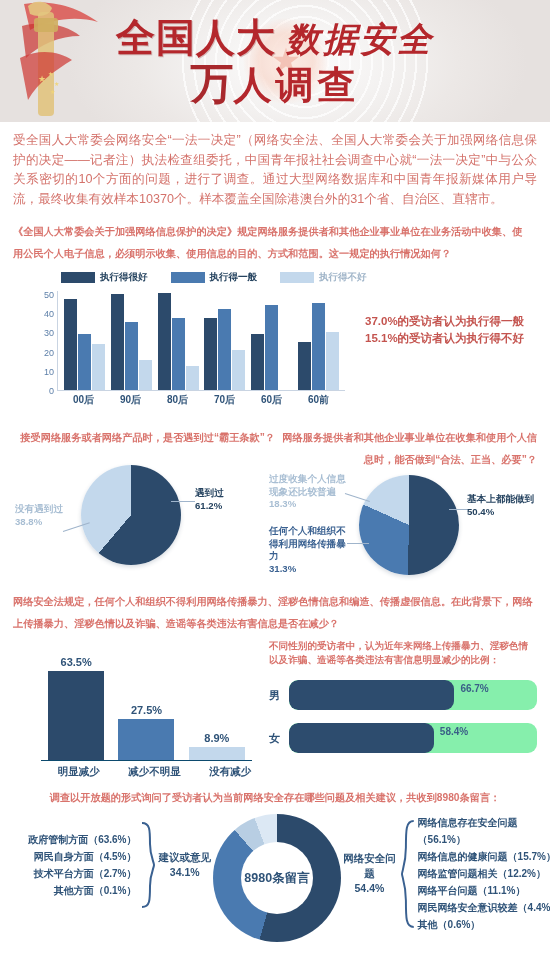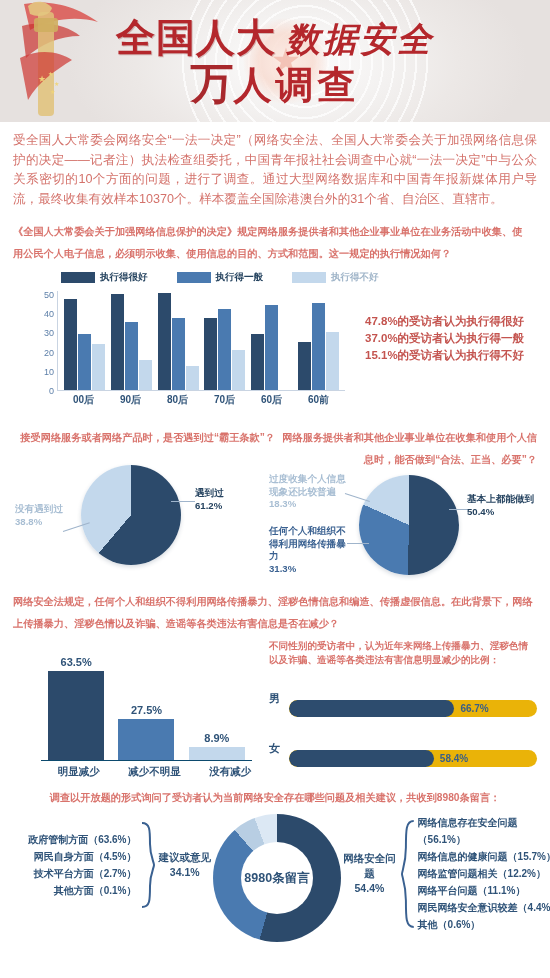--- a/index.html
+++ b/index.html
@@ -117,21 +117,21 @@
   }
   .sec { position: relative; }
 
   
   #sec1 { margin: 12px 13px 0 13px; }
   #sec1 .q-text { padding-right: 6px; }
   .s1-body { position: relative; height: 152px; margin-top: 6px; }
 
   .legend {
     position: absolute; left: 48px; top: 0;
-    display: flex; align-items: center; gap: 16px;
+    display: flex; align-items: center; gap: 10px;
     font-size: 9.5px; font-weight: bold;
   }
   .legend .item { display: flex; align-items: center; gap: 5px; margin-right: 13px; }
   .legend .sw { width: 34px; height: 11px; display: block; }
 
   .plot {
     position: absolute; left: 22px; top: 20px;
     width: 310px; height: 112px;
   }
   .y-axis {
@@ -192,22 +192,22 @@
     position: absolute; left: 18px; right: 0; bottom: 2px;
     display: flex; justify-content: space-around;
   }
   .col-lab { width: 56px; text-align: center; font-size: 10.5px; font-weight: bold; color: #2f5378; }
 
   .gender-block { position: absolute; left: 256px; top: 0; right: 0; }
   .gender-q { font-size: 9.6px; line-height: 14px; color: #d9736c; font-weight: bold; }
   .gbar-row { display: flex; align-items: center; margin-top: 13px; }
   .gbar-name { width: 20px; font-size: 11px; font-weight: bold; color: #2f5378; }
   .gbar-track {
-    position: relative; flex: 1; height: 17px; border-radius: 9px;
-    background: #eab308; overflow: hidden; margin-top: 20px;
+    position: relative; flex: 1; height: 30px; border-radius: 9px;
+    background: #86efac; overflow: hidden;
   }
   .gbar-fill { position: absolute; left: 0; top: 0; bottom: 0; border-radius: 9px; background: #2d4c6e; }
   .gbar-val { position: absolute; font-size: 10px; font-weight: bold; color: #3a5f87; top: 3px; }
 
   
   #sec4 { margin: 6px 13px 0 13px; }
   #sec4 .q-text { text-align: center; }
   .s4-body { position: relative; height: 128px; margin-top: 5px; }
   .donut {
     position: absolute; left: 200px; top: 0;
@@ -326,21 +326,20 @@
             <div class="x-lab">00后</div>
             <div class="x-lab">90后</div>
             <div class="x-lab">80后</div>
             <div class="x-lab">70后</div>
             <div class="x-lab">60后</div>
             <div class="x-lab">60前</div>
           </div>
       </div>
 
       <div class="s1-notes" id="s1-notes">
-          <div>47.8%的受访者认为执行得很好</div>
           <div>37.0%的受访者认为执行得一般</div>
           <div>15.1%的受访者认为执行得不好</div>
         </div>
     </div>
   </div>
 
   <div class="sec" id="sec2">
 
     <div class="pie-col">
       <div class="q-text">接受网络服务或者网络产品时，是否遇到过“霸王条款”？</div>

